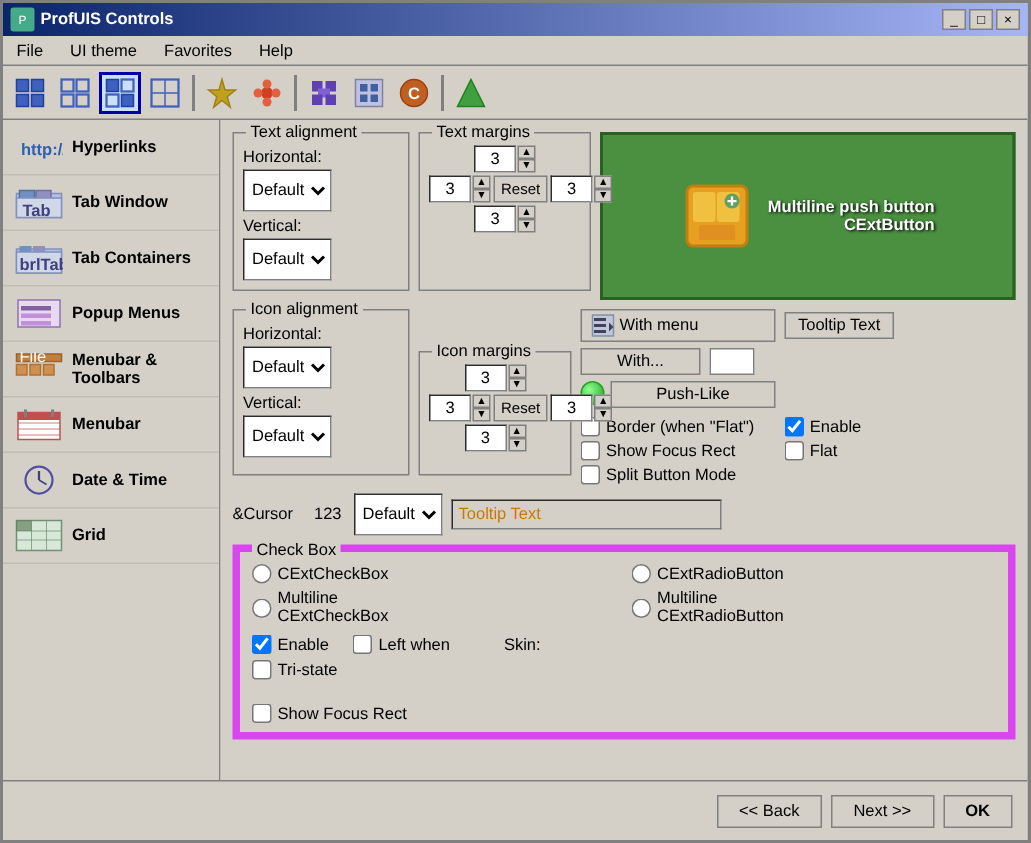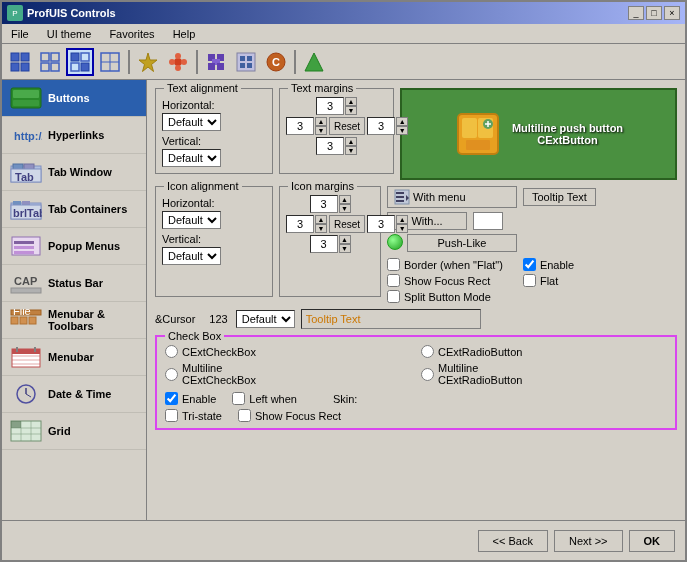--- a/index.html
+++ b/index.html
@@ -39,30 +39,30 @@
     
     .right-panel { flex: 1; padding: 8px; overflow: auto; background: #d4d0c8; }
     
     
     .group-box { border: 1px solid #808080; padding: 8px 6px 6px 6px; position: relative; margin-bottom: 6px; background: #d4d0c8; }
     .group-label { position: absolute; top: -7px; left: 8px; background: #d4d0c8; padding: 0 3px; font-size: 11px; }
     .spin-input { width: 30px; height: 18px; border: 1px inset #808080; background: white; text-align: center; font-size: 11px; padding: 1px; }
     .spin-up, .spin-down { flex: 1; display: flex; align-items: center; justify-content: center; cursor: pointer; }
     .reset-btn { padding: 1px 4px; height: 18px; border: 1px solid #808080; background: #d4d0c8; cursor: pointer; font-size: 10px; }
     
-    select { height: 18px; font-size: 11px; border: 1px inset #808080; background: white; padding: 1px; }
+    select { height: 28px; font-size: 11px; border: 1px inset #808080; background: white; padding: 1px; }
     label { font-size: 11px; }
     
     .select-row { display: flex; align-items: center; gap: 4px; margin: 2px 0; }
     .check-row { display: flex; align-items: center; gap: 4px; }
     input[type="checkbox"] { width: 13px; height: 13px; }
     input[type="radio"] { width: 13px; height: 13px; }
     
     
-    .checkbox-group { border: 2px solid #d946ef; padding: 8px 8px 6px 8px; position: relative; margin-bottom: 8px; }
+    .checkbox-group { border: 5px solid #d946ef; padding: 8px 8px 6px 8px; position: relative; margin-bottom: 8px; }
     .checkbox-group-label { position: absolute; top: -7px; left: 8px; background: #d4d0c8; padding: 0 3px; font-size: 11px; }
     
     
     .bottom-bar { background: #d4d0c8; border-top: 1px solid #808080; padding: 6px 10px; display: flex; justify-content: flex-end; gap: 6px; height: 40px; align-items: center; }
     .nav-btn { padding: 4px 14px; border: 1px solid #808080; background: #d4d0c8; cursor: pointer; font-size: 11px; }
     .ok-btn { padding: 4px 14px; border: 1px solid #808080; background: #d4d0c8; cursor: pointer; font-size: 11px; font-weight: bold; }
   </style>
 </head>
 <body>
 
@@ -164,30 +164,20 @@
       <svg width="22" height="22" viewBox="0 0 22 22">
           <polygon points="11,2 20,20 2,20" fill="#40a040" stroke="#208020" stroke-width="1"></polygon>
         </svg>
     </div>
   </div>
 
   <div class="main-content">
 
     <div class="sidebar">
 
-      <div class="sidebar-item active">
-        <div class="sidebar-icon">
-          <svg width="32" height="22" viewBox="0 0 32 22">
-              <rect x="1" y="1" width="30" height="20" rx="2" fill="#2a8a2a" stroke="#1a6a1a"></rect>
-              <rect x="3" y="3" width="26" height="8" rx="1" fill="#4aaa4a"></rect>
-              <rect x="3" y="13" width="26" height="6" rx="1" fill="#3a9a3a"></rect>
-            </svg>
-        </div>
-        <span class="item-label">Buttons</span>
-      </div>
 
       <div class="sidebar-item">
         <div class="sidebar-icon">
           <svg width="32" height="22" viewBox="0 0 32 22">
               <rect x="1" y="1" width="30" height="20" fill="#d4d0c8"></rect>
               <text x="4" y="16" font-size="13" font-family="serif" fill="#3060b0" font-weight="bold">http://</text>
             </svg>
         </div>
         <span class="item-label">Hyperlinks</span>
       </div>
@@ -223,30 +213,20 @@
           <svg width="32" height="22" viewBox="0 0 32 22">
               <rect x="2" y="2" width="28" height="18" fill="#e8d8f0" stroke="#9070b0"></rect>
               <rect x="4" y="6" width="20" height="3" fill="#8060a0"></rect>
               <rect x="4" y="11" width="20" height="3" fill="#c090d8"></rect>
               <rect x="4" y="16" width="20" height="3" fill="#c090d8"></rect>
             </svg>
         </div>
         <span class="item-label">Popup Menus</span>
       </div>
 
-      <div class="sidebar-item">
-        <div class="sidebar-icon">
-          <svg width="32" height="22" viewBox="0 0 32 22">
-              <rect x="1" y="1" width="30" height="20" fill="#d4d0c8"></rect>
-              <text x="4" y="13" font-size="9" fill="#505050" font-weight="bold">CAP</text>
-              <rect x="1" y="16" width="30" height="5" fill="#b0b0b0" stroke="#909090"></rect>
-            </svg>
-        </div>
-        <span class="item-label">Status Bar</span>
-      </div>
 
       <div class="sidebar-item">
         <div class="sidebar-icon">
           <svg width="32" height="22" viewBox="0 0 32 22">
               <rect x="1" y="1" width="30" height="5" fill="#c08040" stroke="#a06020"></rect>
               <rect x="1" y="8" width="7" height="7" fill="#d09050" stroke="#b07030"></rect>
               <rect x="10" y="8" width="7" height="7" fill="#d09050" stroke="#b07030"></rect>
               <rect x="19" y="8" width="7" height="7" fill="#d09050" stroke="#b07030"></rect>
               <text x="3" y="6" font-size="6" fill="white">File </text>
             </svg>
@@ -364,21 +344,21 @@
               <svg width="44" height="44" viewBox="0 0 44 44">
                   <rect x="2" y="2" width="40" height="40" rx="4" fill="#e8a020" stroke="#c08010" stroke-width="2"></rect>
                   <rect x="6" y="6" width="15" height="20" fill="#f0c040" rx="2"></rect>
                   <rect x="22" y="6" width="15" height="20" fill="#f0c040" rx="2"></rect>
                   <rect x="10" y="28" width="24" height="10" fill="#e09020" rx="1"></rect>
                   <circle cx="32" cy="12" r="5" fill="#60a060"></circle>
                   <line x1="29" y1="12" x2="35" y2="12" stroke="white" stroke-width="1.5"></line>
                   <line x1="32" y1="9" x2="32" y2="15" stroke="white" stroke-width="1.5"></line>
                 </svg>
             </div>
-            <div style="font-size:11px; font-weight:bold; color:white; text-align:center; text-shadow:1px 1px 2px #000;">
+            <div style="font-size:11px; font-weight:bold; color:white; text-align:right; text-shadow:1px 1px 2px #000;">
               <span>Multiline push button</span><br>
               <span>CExtButton</span>
             </div>
           </div>
         </div>
       </div>
 
       <div style="display:flex; gap:6px; margin-bottom:6px;">
 
         <div class="group-box" style="width:118px;">
@@ -394,21 +374,21 @@
           <div class="select-row">
             <label>Vertical:</label>
           </div>
           <div>
             <select>
               <option>Default</option>
             </select>
           </div>
         </div>
 
-        <div class="group-box" style="width:102px;">
+        <div class="group-box" style="width:102px;margin-top:28px;">
           <span class="group-label">Icon margins</span>
           <div style="display:flex; align-items:center; justify-content:center; margin-bottom:2px;">
             <div style="display:flex; align-items:center; gap:1px;">
               <input type="text" class="spin-input" value="3" style="width: 28px;">
               <div style="display:flex; flex-direction:column;">
                 <div style="width:12px; height:9px; border:1px solid #808080; background:#d4d0c8; display:flex; align-items:center; justify-content:center; cursor:pointer; font-size:7px;">▲</div>
                 <div style="width:12px; height:9px; border:1px solid #808080; background:#d4d0c8; display:flex; align-items:center; justify-content:center; cursor:pointer; font-size:7px;">▼</div>
               </div>
             </div>
           </div>
@@ -527,21 +507,21 @@
             <label>Enable</label>
           </div>
           <div class="check-row">
             <input type="checkbox" style="">
             <label>Left when</label>
           </div>
           <div style="display:flex; align-items:center; gap:4px; margin-left:20px;">
             <label>Skin:</label>
           </div>
         </div>
-        <div style="display:flex; gap:16px; margin-top:4px;">
+        <div style="display:flex; gap:16px; margin-top:4px;flex-direction:column;">
           <div class="check-row">
             <input type="checkbox" style="">
             <label>Tri-state</label>
           </div>
           <div class="check-row">
             <input type="checkbox" style="">
             <label>Show Focus Rect</label>
           </div>
         </div>
       </div>

